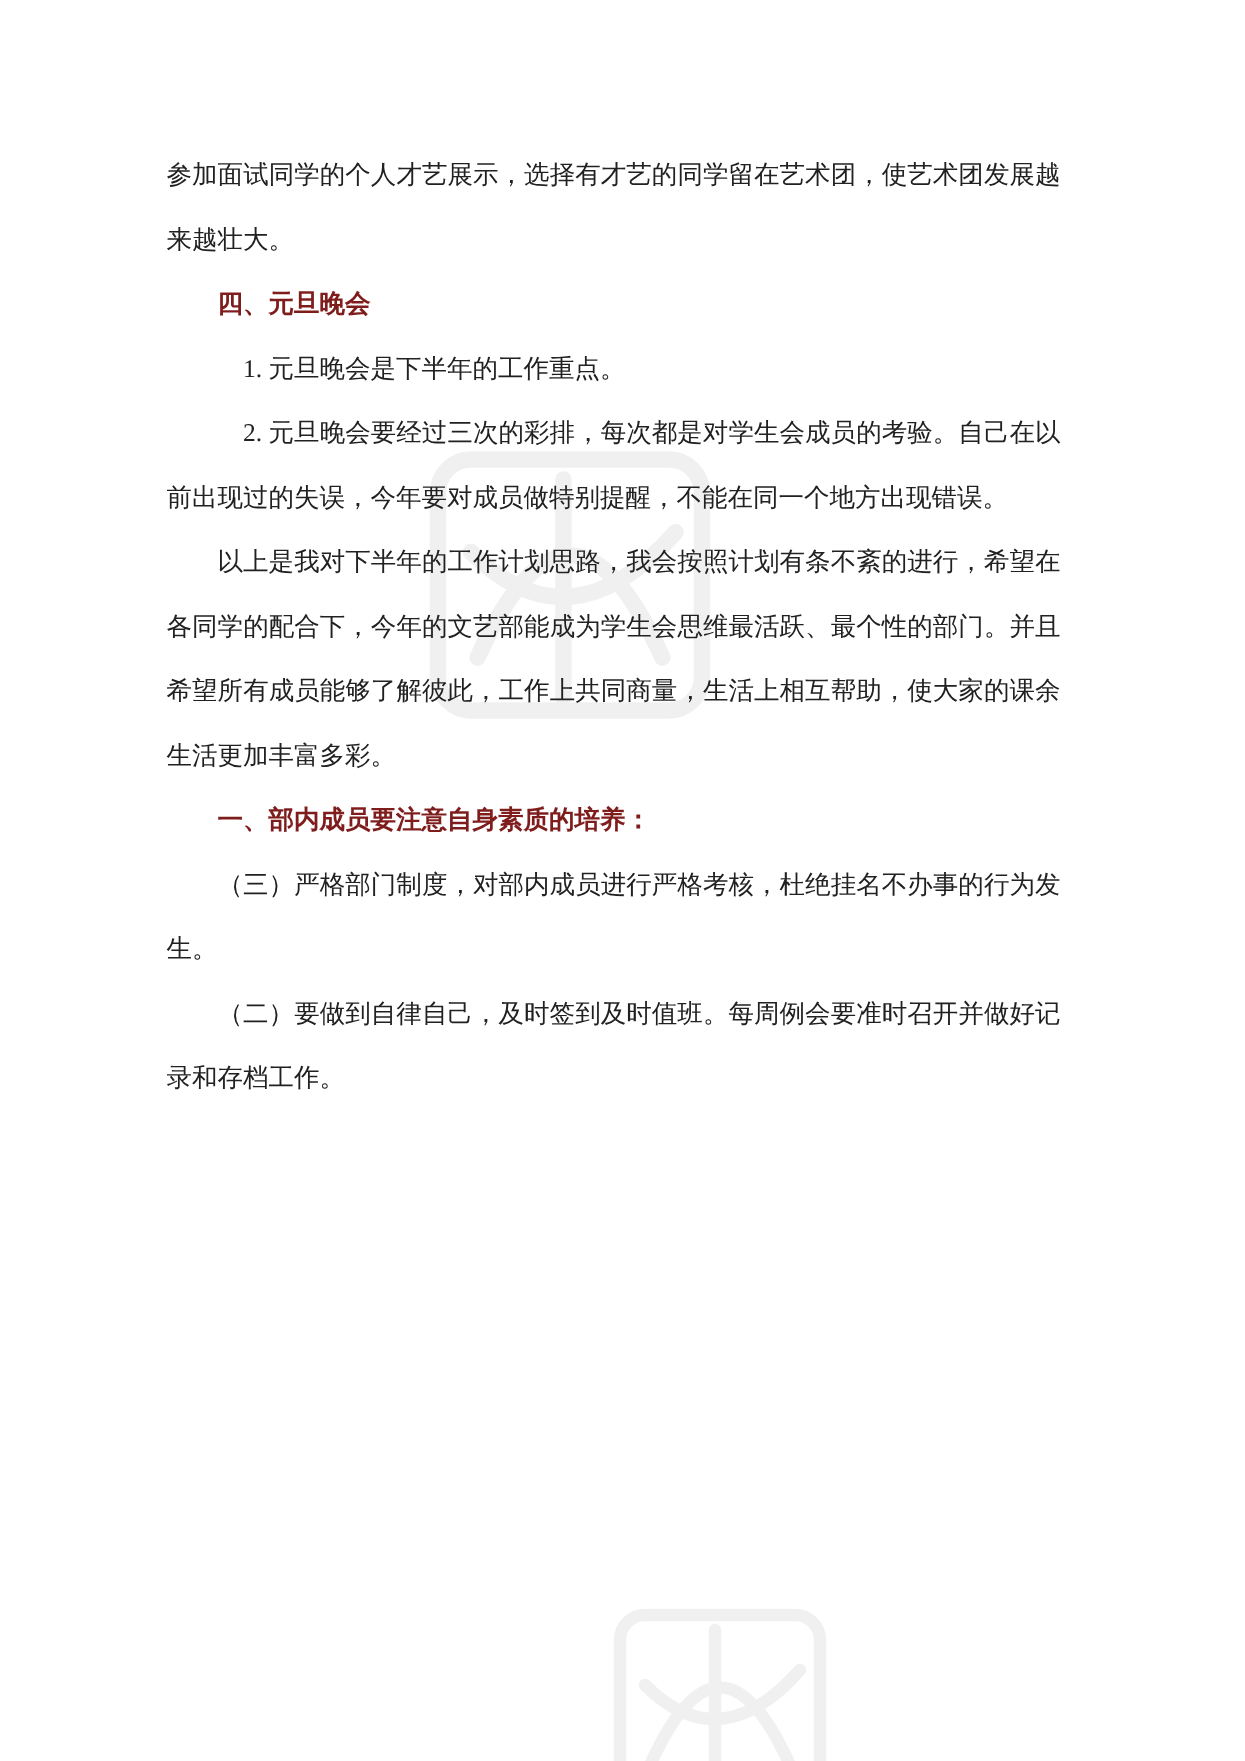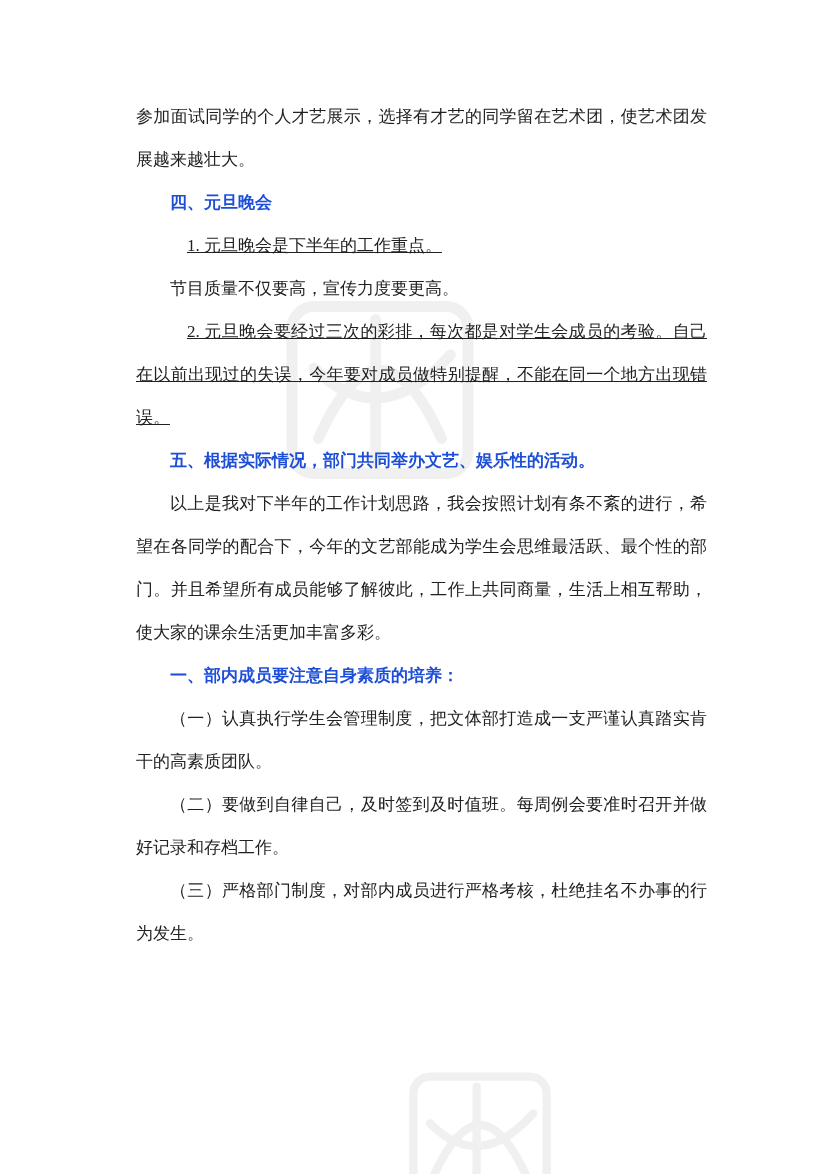--- a/index.html
+++ b/index.html
@@ -11,40 +11,40 @@
     position: relative;
     width: 830px;
     height: 1174px;
     background: #ffffff;
     overflow: hidden;
     font-family: "Liberation Serif", "DejaVu Serif", serif;
     color: #212121;
   }
   .doc-content {
     position: absolute;
-    left: 136px;
+    left: 111px;
     right: 123px;
     top: 95px;
     z-index: 2;
   }
   .para {
     margin: 0;
     font-size: 17px;
     line-height: 43px;
     text-align: justify;
     text-justify: inter-ideograph;
     word-break: break-all;
   }
   .heading {
     font-weight: bold;
-    color: #1d4ed8;
+    color: #7f1d1d;
   }
   .indent-0 { text-indent: 0; }
   .indent-2 { text-indent: 2em; }
-  .indent-3 { text-indent: 3em; text-decoration: underline; }
+  .indent-3 { text-indent: 3em; }
 
   .wm {
     position: absolute;
     z-index: 1;
     opacity: 0.35;
     pointer-events: none;
   }
   .wm-mid {
     left: 240px;
     top: 280px;
@@ -77,23 +77,20 @@
       <path d="M32 72 Q 60 10 88 72"></path>
       <path d="M30 40 Q 60 70 92 34"></path>
       <path d="M58 18 L 58 84"></path>
     </g>
   </svg>
 
   <div class="doc-content">
       <p class="para indent-0">参加面试同学的个人才艺展示，选择有才艺的同学留在艺术团，使艺术团发展越来越壮大。</p>
       <p class="para indent-2 heading">四、元旦晚会</p>
       <p class="para indent-3">1. 元旦晚会是下半年的工作重点。</p>
-      <p class="para indent-2">节目质量不仅要高，宣传力度要更高。</p>
       <p class="para indent-3">2. 元旦晚会要经过三次的彩排，每次都是对学生会成员的考验。自己在以前出现过的失误，今年要对成员做特别提醒，不能在同一个地方出现错误。</p>
-      <p class="para indent-2 heading">五、根据实际情况，部门共同举办文艺、娱乐性的活动。</p>
       <p class="para indent-2">以上是我对下半年的工作计划思路，我会按照计划有条不紊的进行，希望在各同学的配合下，今年的文艺部能成为学生会思维最活跃、最个性的部门。并且希望所有成员能够了解彼此，工作上共同商量，生活上相互帮助，使大家的课余生活更加丰富多彩。</p>
       <p class="para indent-2 heading">一、部内成员要注意自身素质的培养：</p>
-      <p class="para indent-2">（一）认真执行学生会管理制度，把文体部打造成一支严谨认真踏实肯干的高素质团队。</p>
+      <p class="para indent-2">（三）严格部门制度，对部内成员进行严格考核，杜绝挂名不办事的行为发生。</p>
       <p class="para indent-2">（二）要做到自律自己，及时签到及时值班。每周例会要准时召开并做好记录和存档工作。</p>
-      <p class="para indent-2">（三）严格部门制度，对部内成员进行严格考核，杜绝挂名不办事的行为发生。</p>
     </div>
 
 </div>
 
 </body></html>

